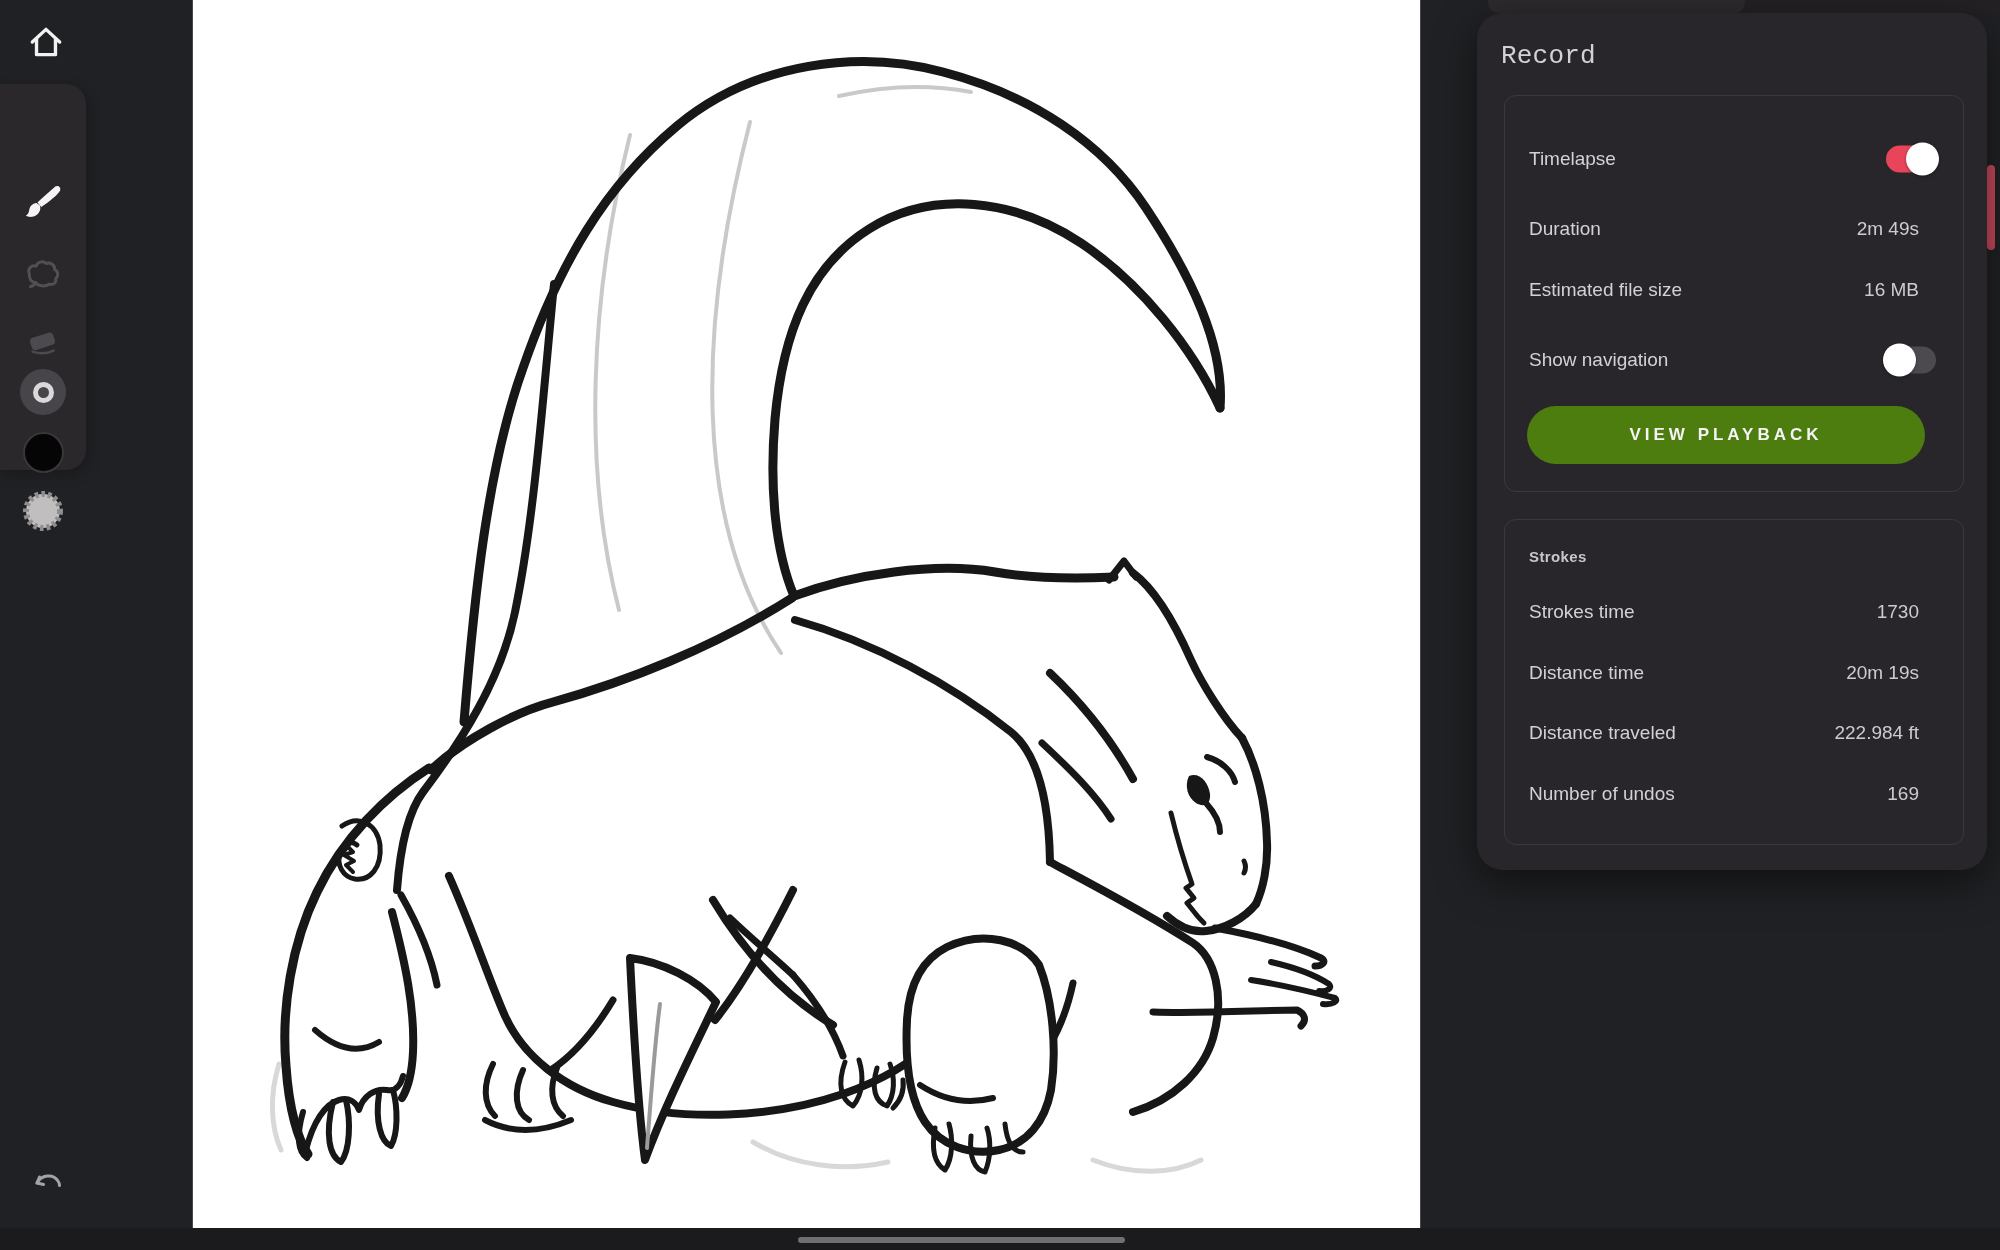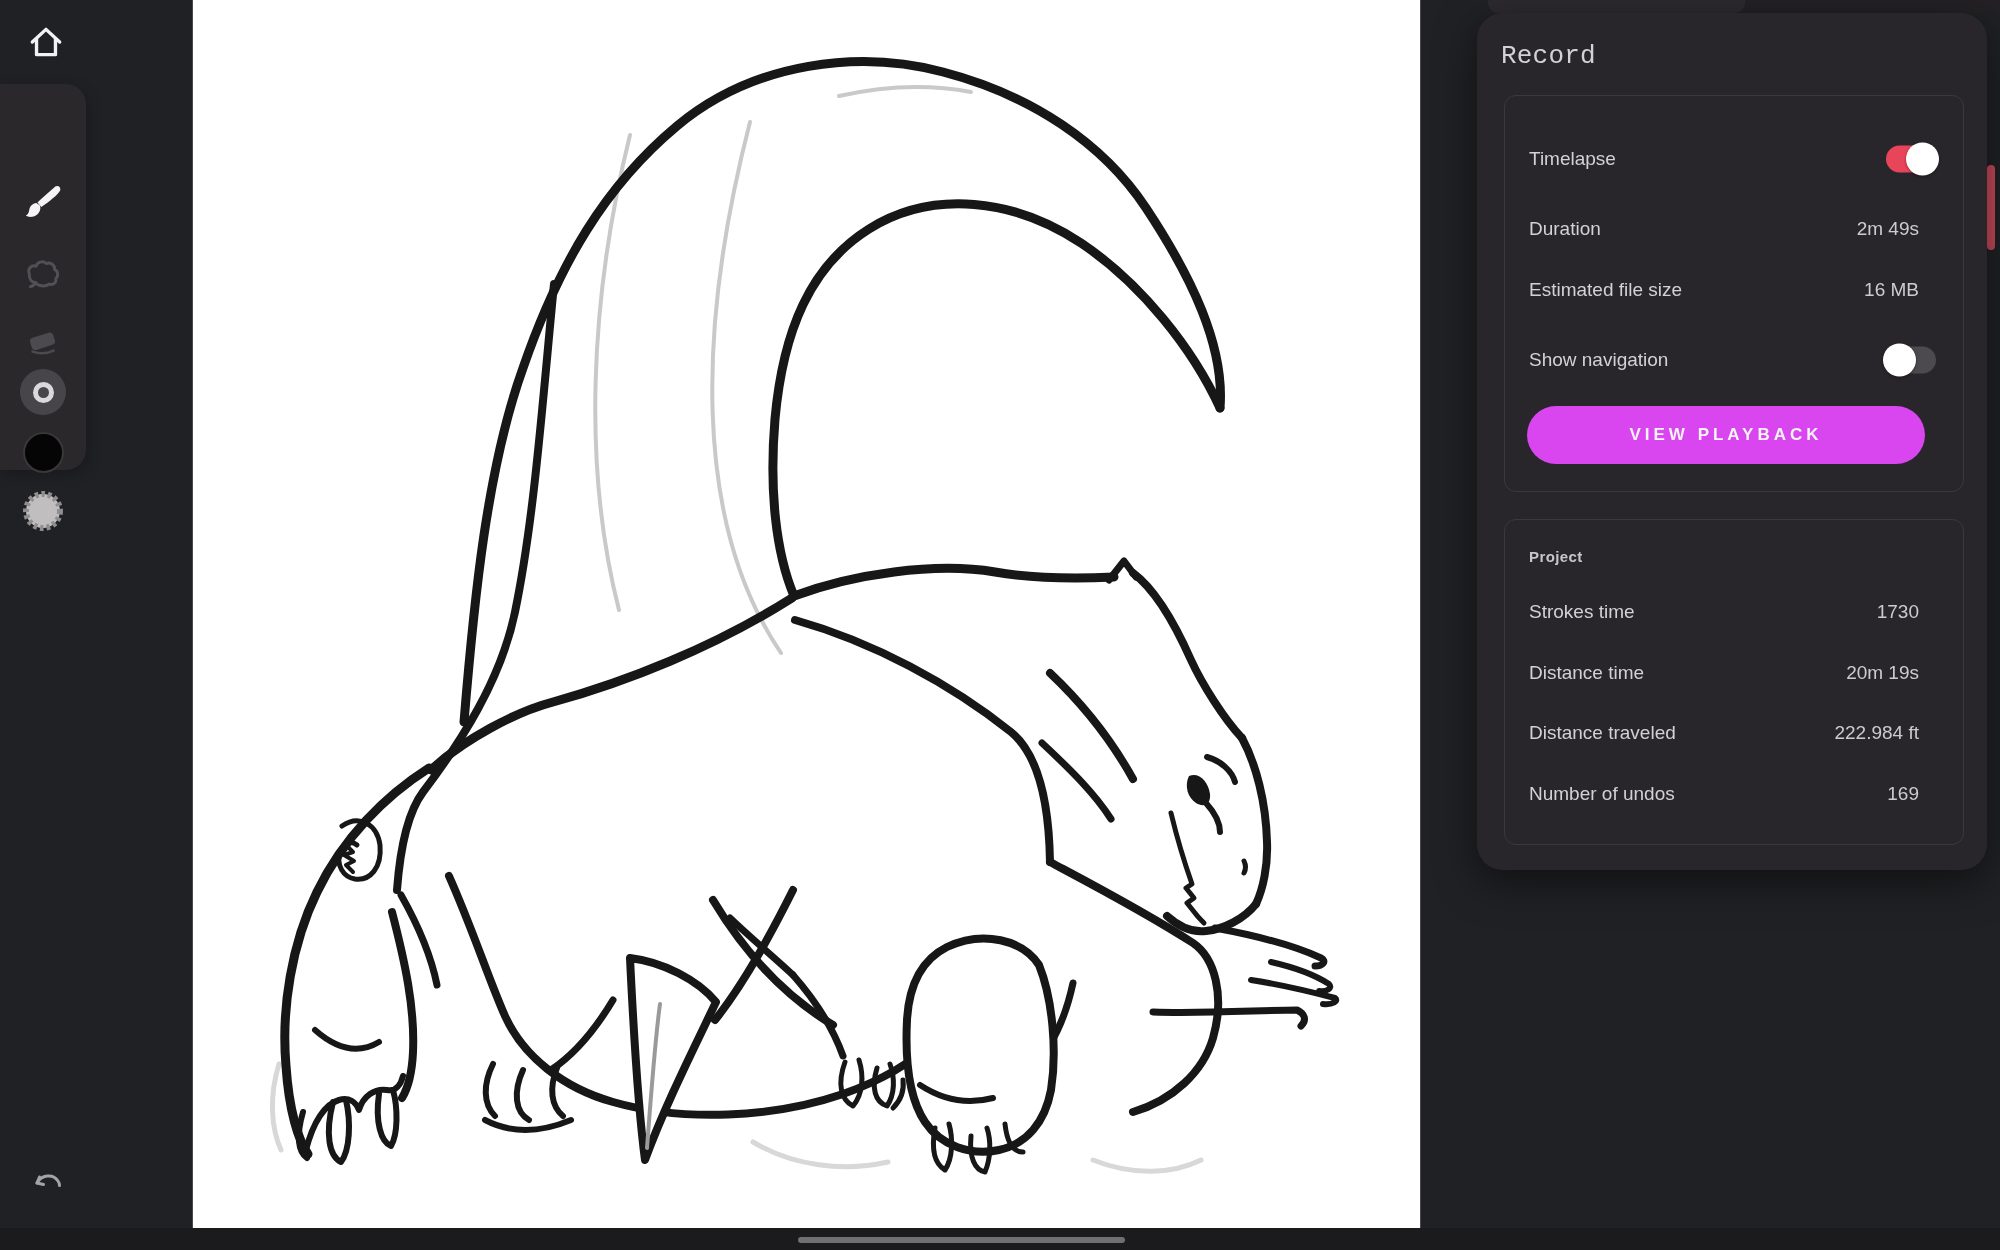--- a/index.html
+++ b/index.html
@@ -88,21 +88,21 @@
   .toggle .thumb { position:absolute; width:33px; height:33px; border-radius:50%;
                    background:#ffffff; top:-3px;
                    box-shadow:0 1px 3px rgba(0,0,0,.4); }
   .toggle.on  { background:#e8455a; }
   .toggle.on .thumb  { right:-3px; }
   .toggle.off { background:#4c4a4f; }
   .toggle.off .thumb { left:-3px; }
   
   .playback-btn {
     position:absolute; left:22px; right:38px; top:310px; height:58px;
-    border:none; border-radius:29px; background:#d946ef;
+    border:none; border-radius:29px; background:#4d7c0f;
     color:#f4f3f5; font-family:"Liberation Sans", sans-serif;
     font-size:17px; font-weight:bold; letter-spacing:4px; cursor:pointer;
   }
 </style>
 </head>
 <body>
 
 <div class="canvas">
   <svg viewBox="0 0 1227 1228" width="1227" height="1228">
     <g fill="none" stroke="#c9c9c9" stroke-width="4" stroke-linecap="round" stroke-linejoin="round">
@@ -279,21 +279,21 @@
     <div class="row" style="top:264px">
       <span class="row-label">Show navigation</span>
       <span class="toggle off">
           <span class="thumb"></span>
         </span>
     </div>
     <button class="playback-btn">VIEW PLAYBACK</button>
   </div>
 
   <div class="card card-project">
-    <div class="sec-heading">Project</div>
+    <div class="sec-heading">Strokes</div>
     <div class="row" style="top:92px">
       <span class="row-label">Strokes time</span>
       <span class="row-value">1730</span>
     </div>
     <div class="row" style="top:153px">
       <span class="row-label">Distance time</span>
       <span class="row-value">20m 19s</span>
     </div>
     <div class="row" style="top:213px">
       <span class="row-label">Distance traveled</span>

